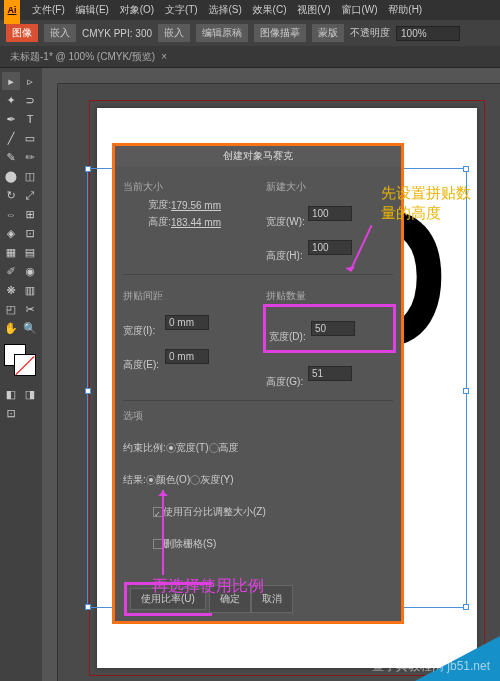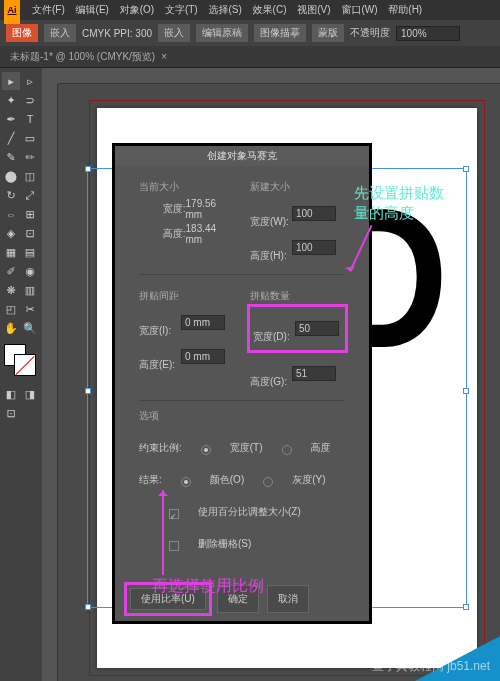--- a/index.html
+++ b/index.html
@@ -33,42 +33,42 @@
     .ruler-v { position: absolute; top: 16px; left: 0; width: 16px; bottom: 0; background: #555; border-right: 1px solid #333; }
     .ruler-corner { position: absolute; top: 0; left: 0; width: 16px; height: 16px; background: #555; }
     .artboard { position: absolute; top: 40px; left: 55px; width: 380px; height: 560px; background: #fff; box-shadow: 0 0 4px rgba(0,0,0,0.4); }
     .artboard-outline { position: absolute; top: -8px; left: -8px; right: -8px; bottom: -8px; border: 1px solid #8a1a1a; }
     
     .selection-box { position: absolute; top: 100px; left: 45px; width: 380px; height: 440px; border: 1px solid #4a90d9; }
     .sel-handle { position: absolute; width: 6px; height: 6px; background: #fff; border: 1px solid #4a90d9; }
     
     .big-text { position: absolute; top: 95px; left: 75px; font-size: 200px; font-weight: 900; color: #000; letter-spacing: -20px; font-family: Arial Black, sans-serif; transform: scaleX(0.85); }
     
-    .dialog { position: absolute; top: 75px; left: 70px; width: 260px; background: #555; border: 3px solid #000000; font-size: 10px; color: #ccc; }
+    .dialog { position: absolute; top: 75px; left: 70px; width: 292px; background: #555; border: 3px solid #f97316; font-size: 10px; color: #ccc; }
     .dialog-title { background: #5a5a5a; padding: 3px 8px; text-align: center; font-size: 10px; color: #ddd; }
-    .dialog-body { padding: 8px 24px; }
+    .dialog-body { padding: 8px 8px; }
     .section-title { color: #aaa; margin: 6px 0 4px; font-size: 10px; }
     .two-col { display: flex; gap: 16px; }
     .col { flex: 1; }
     .field-row { display: flex; align-items: center; margin: 3px 0; }
     .field-label { width: 48px; font-size: 10px; text-align: right; }
     .field-label2 { width: 42px; font-size: 10px; margin-top: 17px; }
     .field-input { background: #3a3a3a; border: 1px solid #2a2a2a; color: #ccc; padding: 1px 3px; width: 44px; font-size: 10px; }
-    .field-display { color: #ccc; font-size: 10px; }
+    .field-display { color: #ccc; font-size: 10px; text-decoration: underline; }
     .highlight-box { border: 3px solid #e040e0; padding: 3px; margin: -3px; }
     .divider { border-top: 1px solid #444; margin: 8px 0; }
-    .radio-row, .check-row { display: flex; align-items: flex-end; gap: 19px; margin: 18px 0; font-size: 10px; }
+    .radio-row, .check-row { display: flex; align-items: center; gap: 0; margin: 18px 0; font-size: 10px; }
     .radio, .check { width: 10px; height: 10px; border: 1px solid #888; display: inline-block; }
     .radio { border-radius: 50%; }
     .radio.on::after { content: ""; display: block; width: 4px; height: 4px; background: #ccc; border-radius: 50%; margin: 2px; }
     .check.on::after { content: "✓"; font-size: 8px; line-height: 8px; color: #ccc; }
-    .dialog-buttons { display: flex; gap: 8px; padding: 8px 12px; }
+    .dialog-buttons { display: flex; padding: 8px 12px; }
     .dlg-btn { background: #4a4a4a; border: 1px solid #666; padding: 3px 10px; color: #ccc; font-size: 10px; cursor: pointer; }
     
-    .annotation1 { position: absolute; top: 115px; left: 312px; color: #5eead4; font-size: 15px; line-height: 1.3; }
+    .annotation1 { position: absolute; top: 115px; left: 339px; color: #eab308; font-size: 15px; line-height: 1.3; }
     .annotation2 { position: absolute; top: 508px; left: 110px; color: #e040e0; font-size: 16px; }
     .arrow1 { position: absolute; top: 155px; left: 318px; width: 30px; height: 60px; }
     .arrow1::after { content: ""; position: absolute; width: 2px; height: 50px; background: #e040e0; transform: rotate(25deg); }
     .arrow1::before { content: ""; position: absolute; top: 44px; left: -14px; border: 5px solid transparent; border-top-color: #e040e0; transform: rotate(-10deg); }
     .arrow2 { position: absolute; top: 422px; left: 120px; width: 2px; height: 85px; background: #e040e0; }
     .arrow2::before { content: ""; position: absolute; top: -4px; left: -4px; border: 5px solid transparent; border-bottom-color: #e040e0; }
     
     .watermark { position: absolute; bottom: 6px; right: 10px; color: rgba(255,255,255,0.6); font-size: 12px; }
     .corner-tri { position: absolute; bottom: 0; right: 0; width: 0; height: 0; border-left: 85px solid transparent; border-bottom: 45px solid #1590c8; }
   </style>

